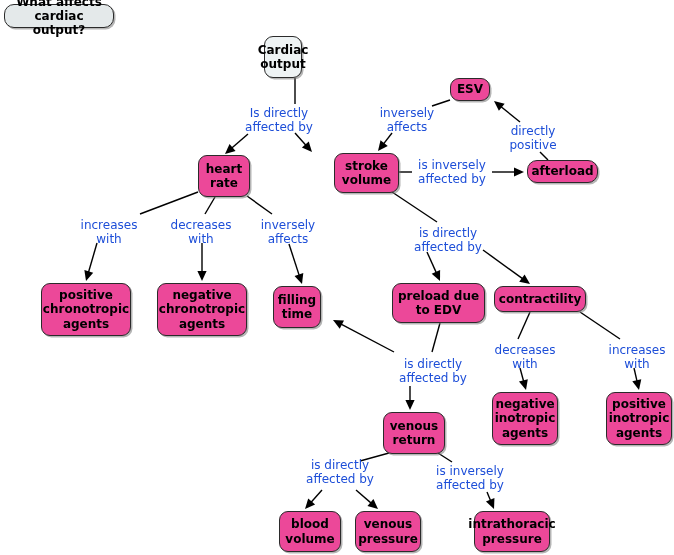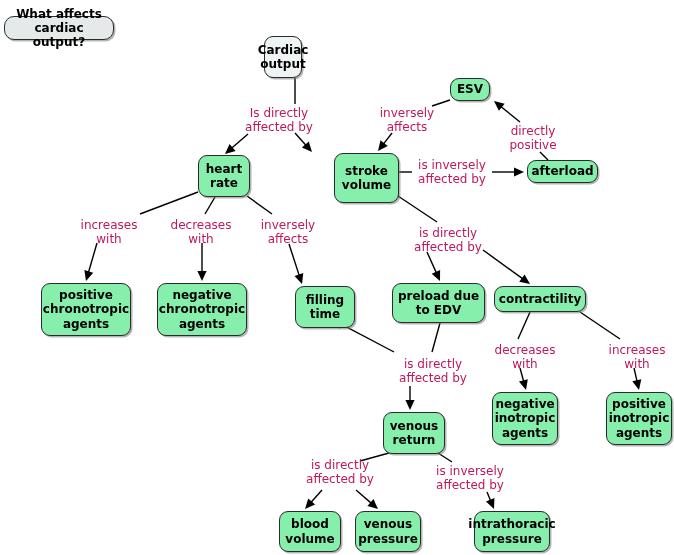--- a/index.html
+++ b/index.html
@@ -25,39 +25,39 @@
   }
   .node {
     position: absolute;
     box-sizing: border-box;
     display: flex;
     align-items: center;
     justify-content: center;
     text-align: center;
     border: 1.3px solid #2b2b2b;
     border-radius: 9px;
-    background: #86efac;
+    background: #ec4899;
     color: #000000;
     font-weight: bold;
     font-size: 12px;
     line-height: 1.18;
     padding: 2px 4px;
     box-shadow: 1.5px 1.5px 0 rgba(120,120,120,0.55);
     white-space: pre-line;
   }
   .node.question {
     background: #e4e9ea;
     border-radius: 10px;
   }
   .node.root {
     background: #eef3f4;
   }
   .edge-label {
     position: absolute;
-    color: #be185d;
+    color: #1d4ed8;
     font-size: 12px;
     line-height: 1.2;
     text-align: center;
     font-weight: normal;
     white-space: pre-line;
   }
 </style>
 </head>
 <body>
 
@@ -165,37 +165,37 @@
       </g>
       <g>
         <line x1="438" y1="453" x2="452" y2="462" stroke="#000000" stroke-width="1.4"></line>
       </g>
       <g>
         <line x1="487" y1="492" x2="491.1443764605928" y2="502.06491426143964" stroke="#000000" stroke-width="1.4"></line>
         <polygon points="494,509 485.9389826944734,501.5046681194226 494.4460212004407,498.0017699110831" fill="#000000"></polygon>
       </g>
     </svg>
   <div id="node-layer">
-      <div class="node question" style="left: 4px; top: 16px; width: 110px; height: 24px; text-align: center;">What affects
+      <div class="node question" style="left: 4px; top: 4px; width: 110px; height: 24px; text-align: center;">What affects
 cardiac output?</div>
       <div class="node root" style="left: 264px; top: 36px; width: 38px; height: 42px;">Cardiac
 output</div>
       <div class="node" style="left: 450px; top: 78px; width: 40px; height: 23px;">ESV</div>
       <div class="node" style="left: 198px; top: 155px; width: 52px; height: 42px;">heart
 rate</div>
-      <div class="node" style="left: 334px; top: 153px; width: 65px; height: 50px;">stroke
+      <div class="node" style="left: 334px; top: 153px; width: 65px; height: 40px;">stroke
 volume</div>
-      <div class="node" style="left: 527px; top: 160px; width: 71px; height: 23px;">afterload</div>
+      <div class="node" style="left: 527px; top: 160px; width: 71px; height: 23px; border-radius: 10px;">afterload</div>
       <div class="node" style="left: 41px; top: 283px; width: 90px; height: 53px;">positive
 chronotropic
 agents</div>
       <div class="node" style="left: 157px; top: 283px; width: 90px; height: 53px;">negative
 chronotropic
 agents</div>
-      <div class="node" style="left: 295px; top: 286px; width: 60px; height: 42px;">filling
+      <div class="node" style="left: 273px; top: 286px; width: 48px; height: 42px;">filling
 time</div>
       <div class="node" style="left: 392px; top: 283px; width: 93px; height: 40px;">preload due
 to EDV</div>
       <div class="node" style="left: 494px; top: 286px; width: 92px; height: 26px;">contractility</div>
       <div class="node" style="left: 492px; top: 392px; width: 66px; height: 53px;">negative
 inotropic
 agents</div>
       <div class="node" style="left: 606px; top: 392px; width: 66px; height: 53px;">positive
 inotropic
 agents</div>

